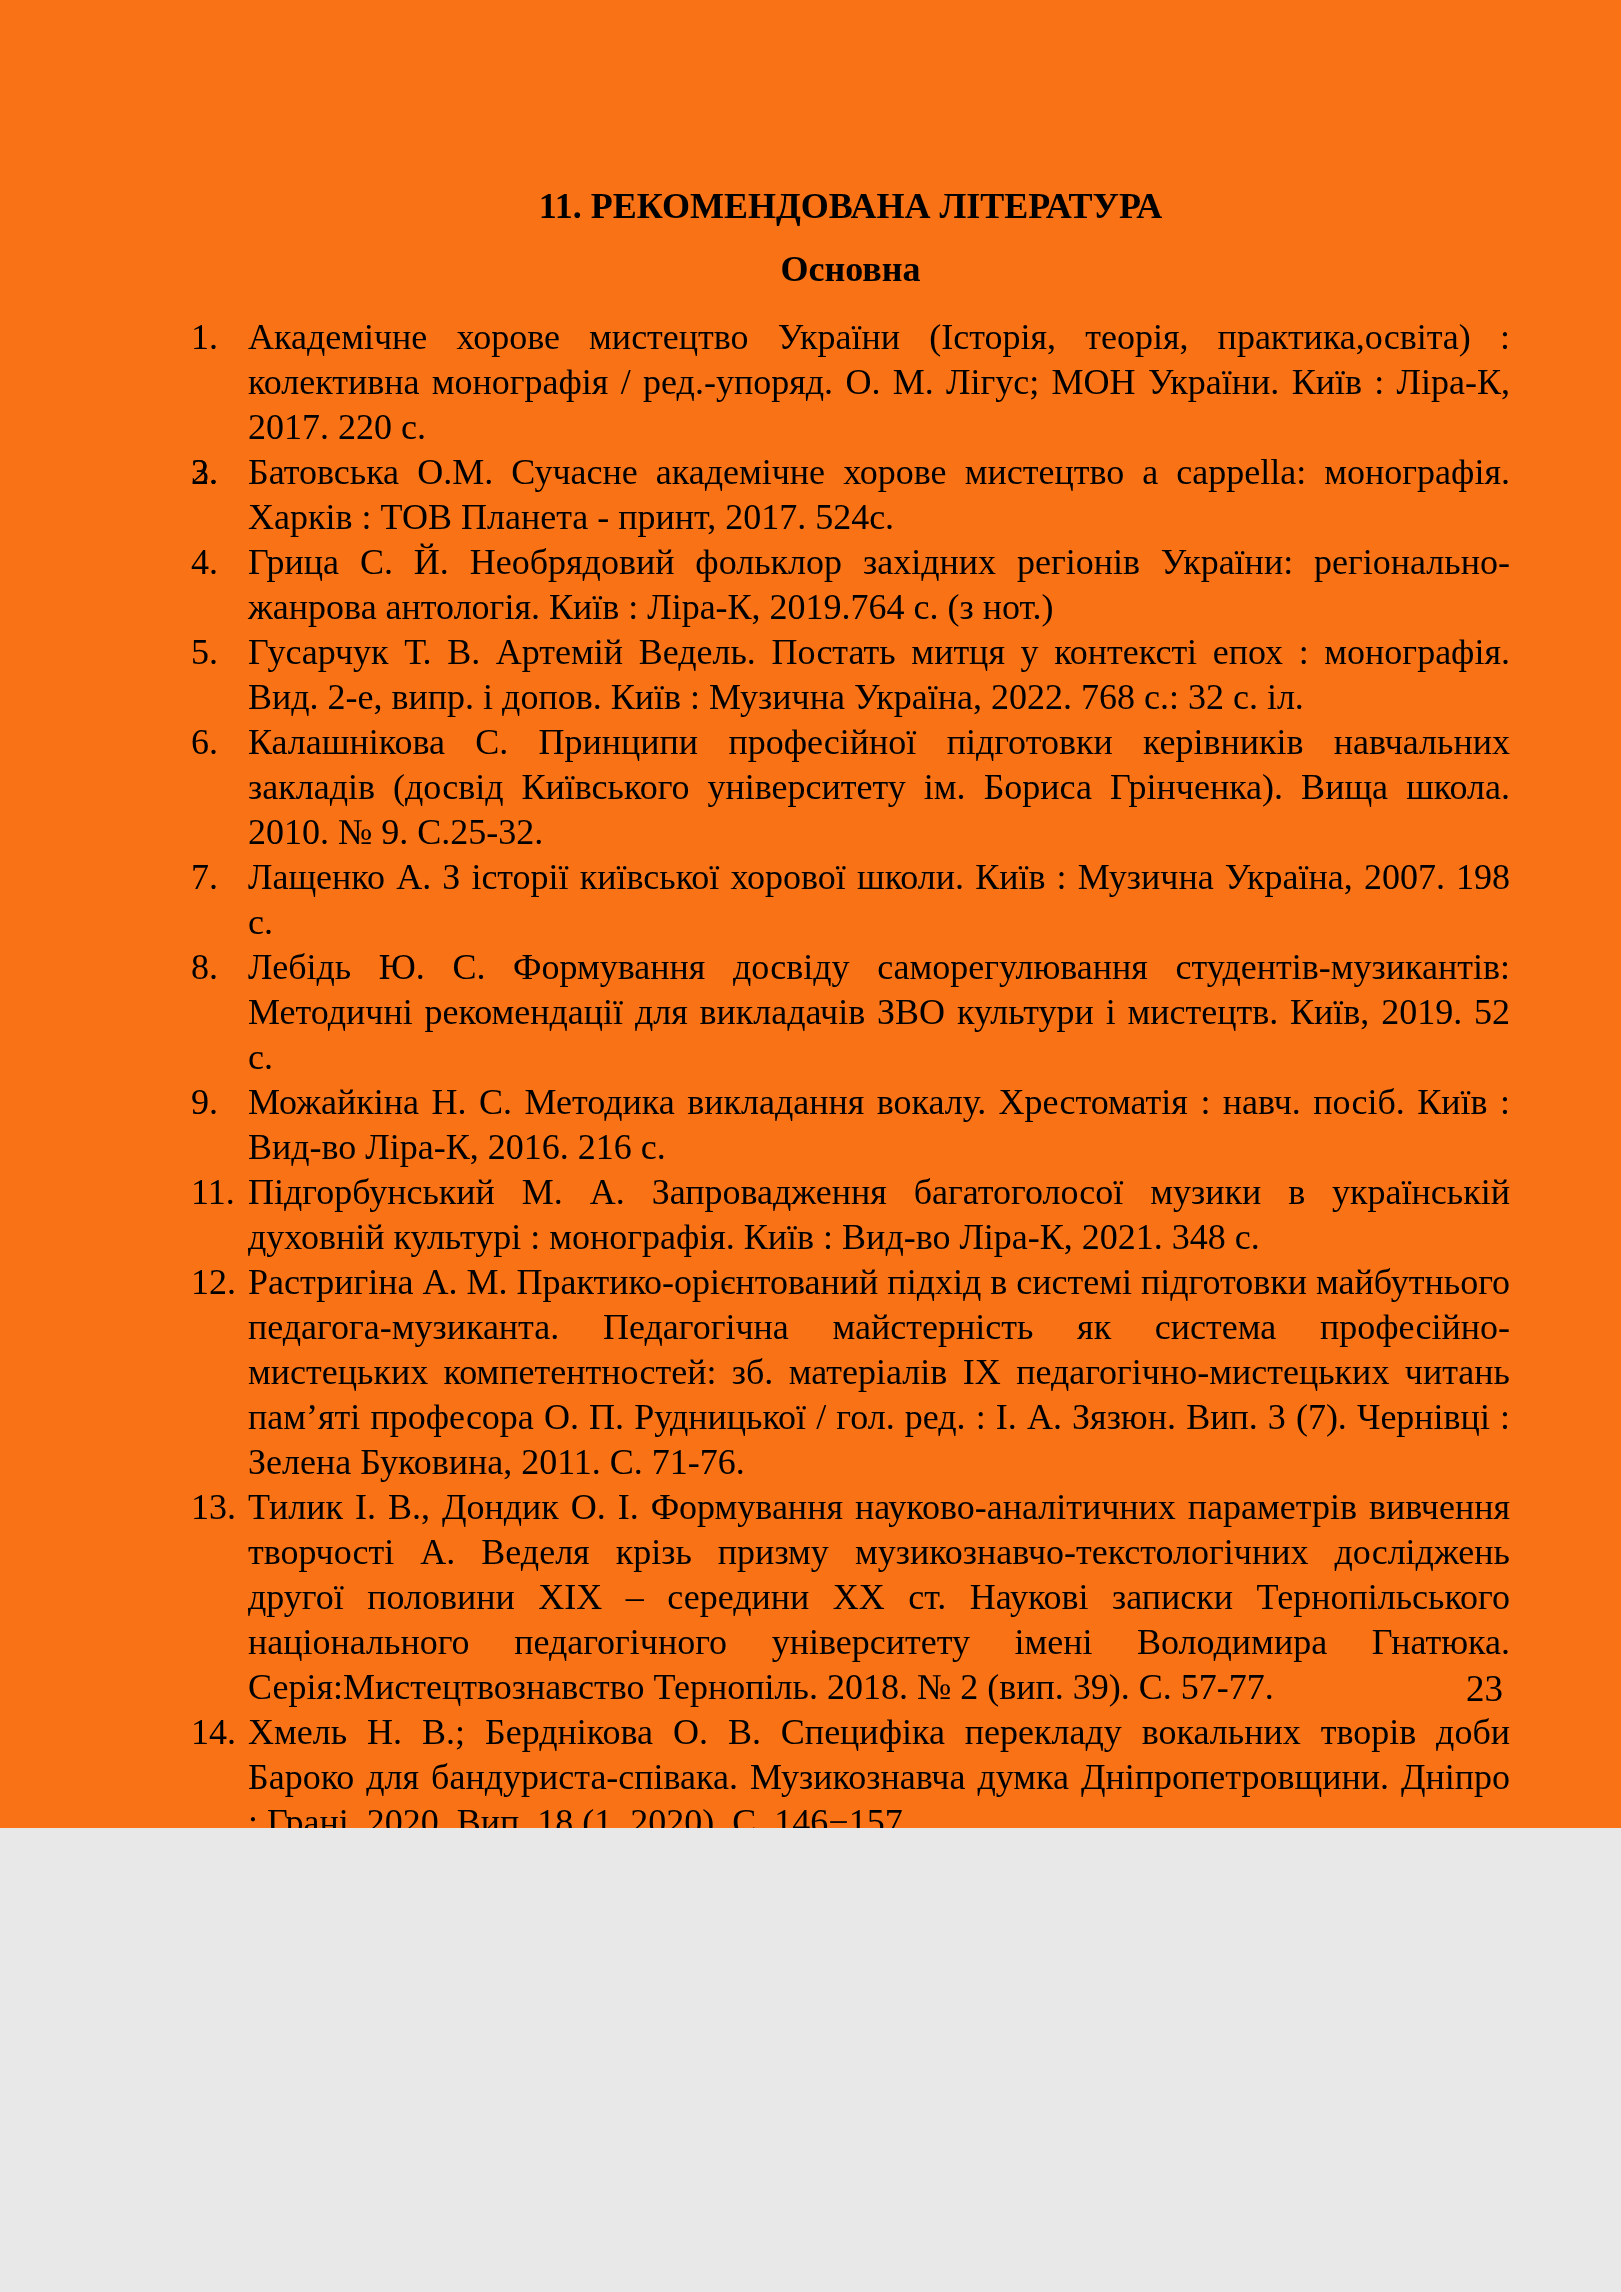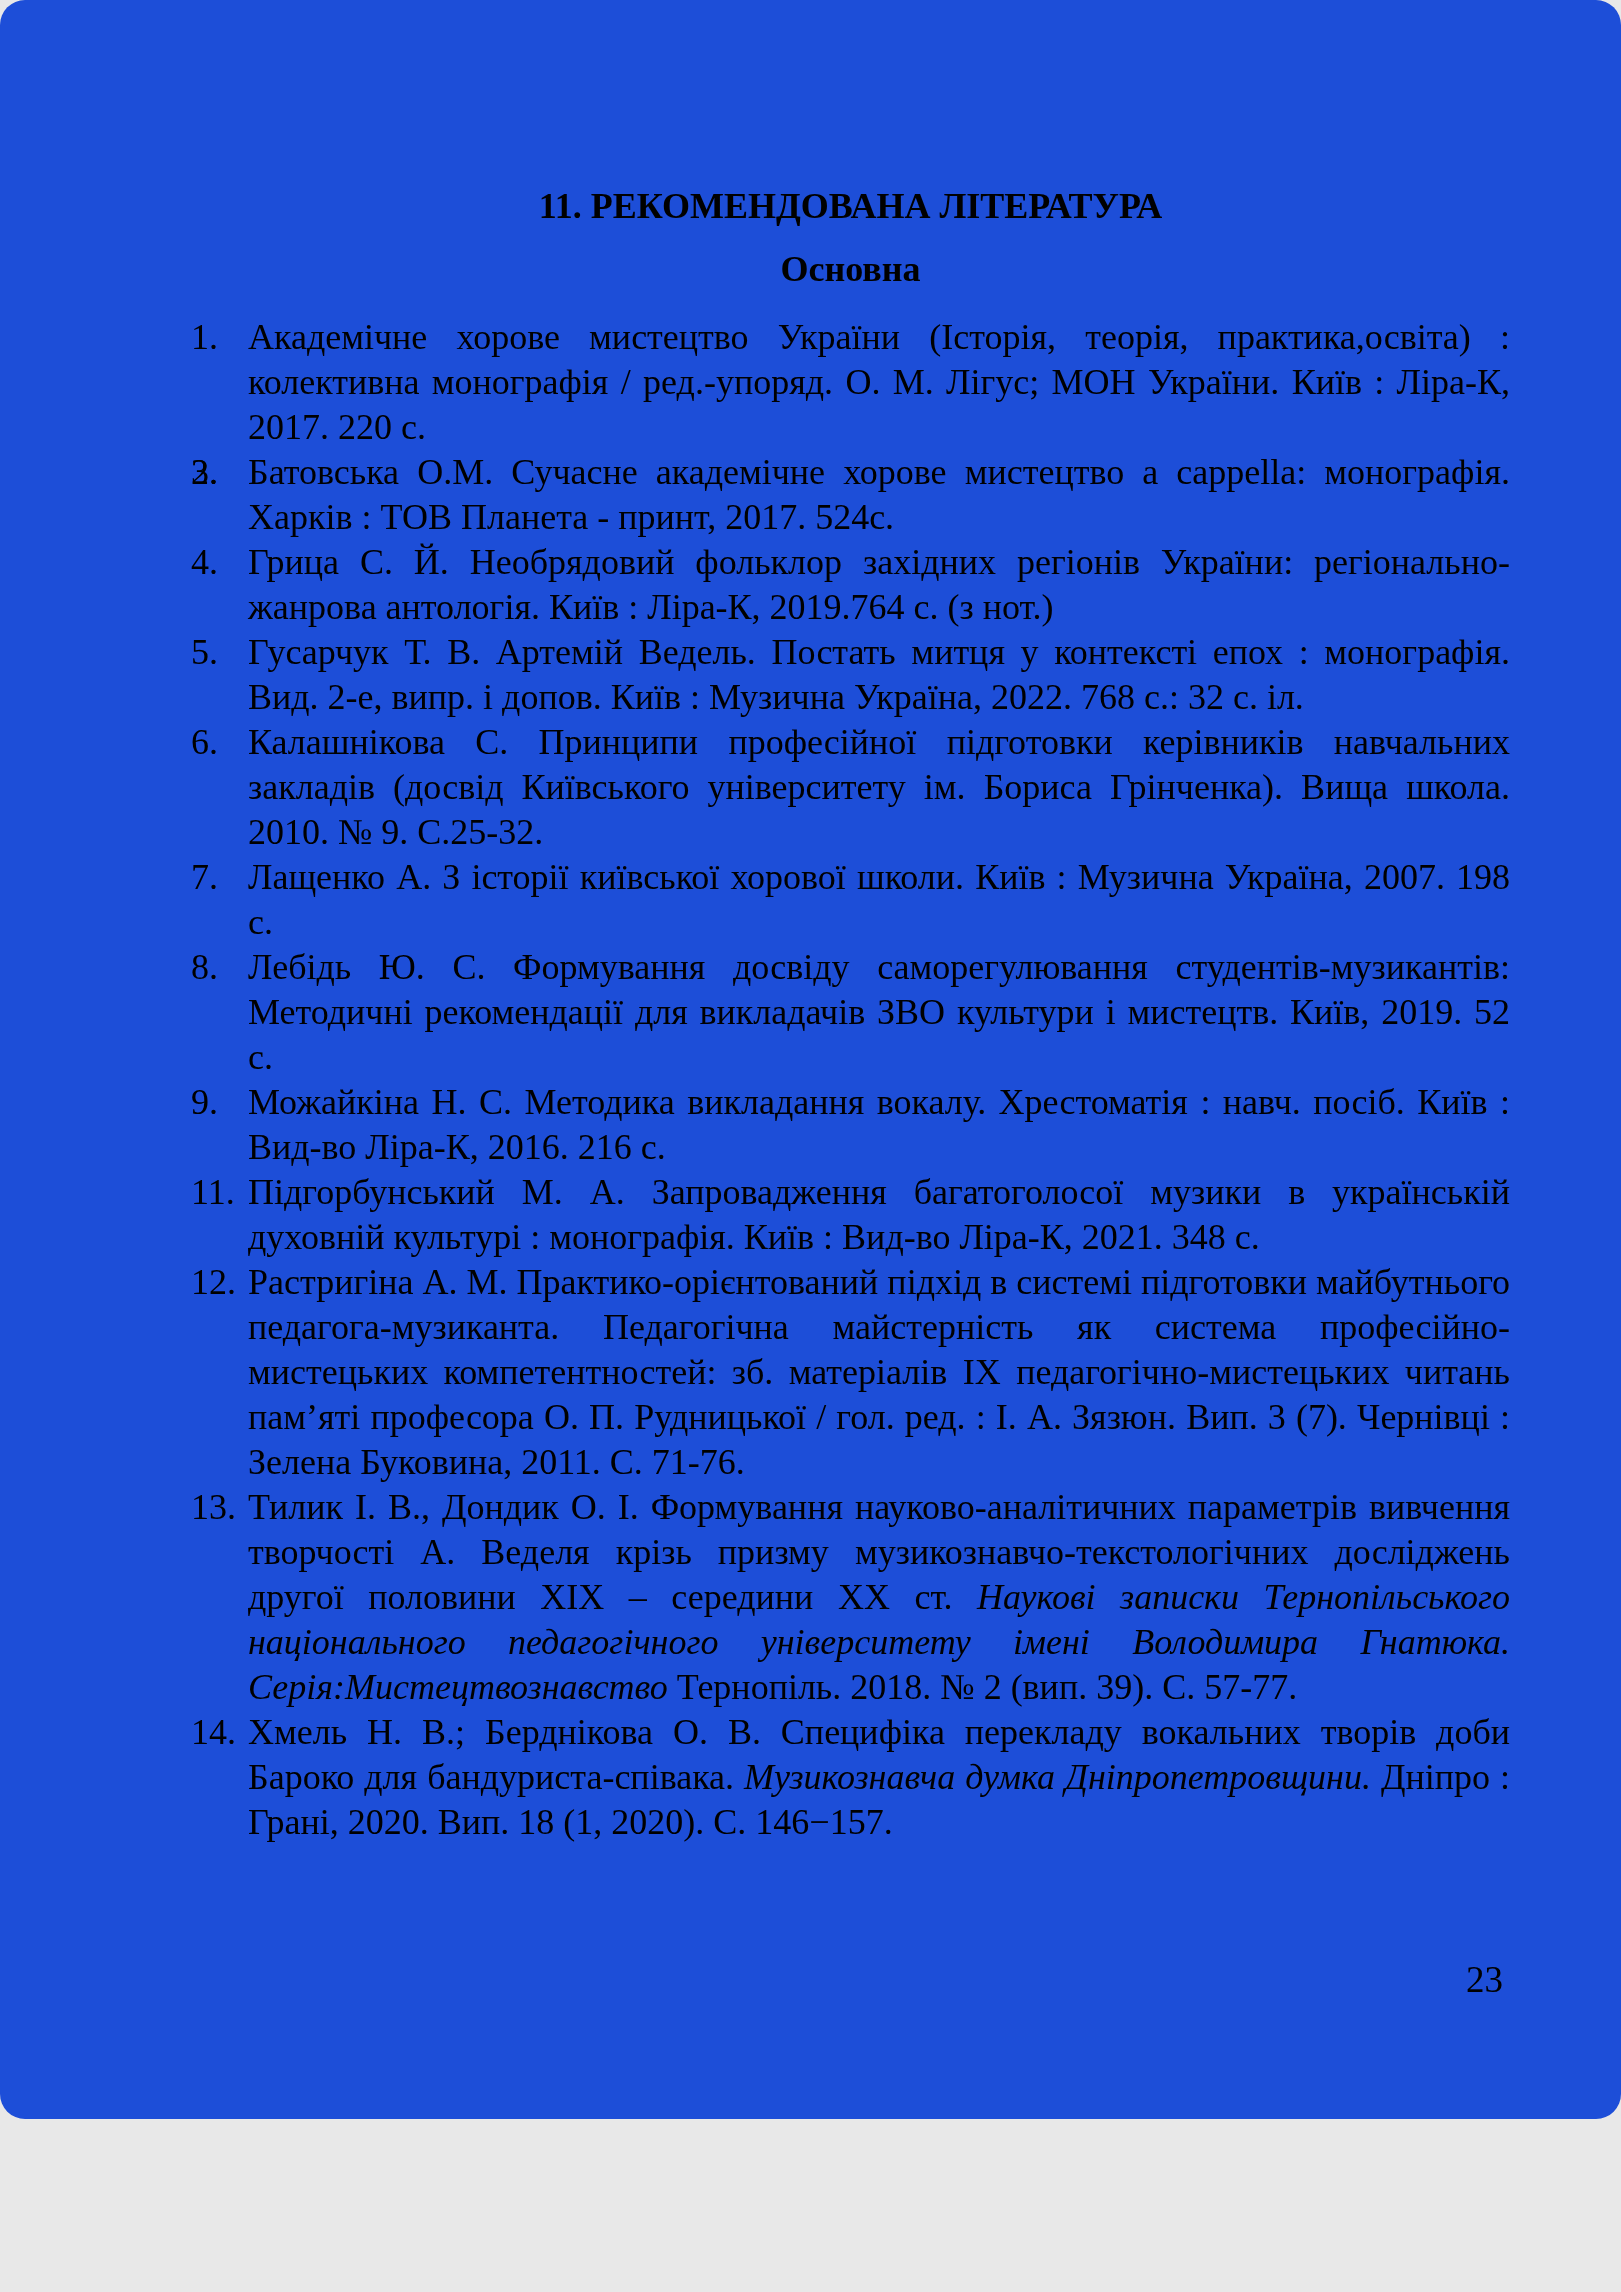--- a/index.html
+++ b/index.html
@@ -3,26 +3,25 @@
 <meta charset="utf-8">
 <style>
   html, body {
     margin: 0;
     padding: 0;
     background: #e8e8e8;
   }
   .page {
     position: relative;
     width: 1621px;
-    height: 2119px;
-    background: #1d4ed8;
+    height: 1828px;
+    background: #f97316;
     color: #000000;
     font-family: "Liberation Serif", "DejaVu Serif", serif;
     overflow: hidden;
-    border-radius: 25px;
   }
   .content {
     position: absolute;
     left: 191px;
     top: 184px;
     width: 1319px;
   }
   .doc-title {
     text-align: center;
     font-weight: bold;
@@ -46,21 +45,20 @@
     position: relative;
     padding-left: 57px;
     text-align: justify;
   }
   .entry .num {
     position: absolute;
     left: 0;
     top: 0;
   }
   .seg-italic {
-    font-style: italic;
   }
   .page-number {
     position: absolute;
     right: 118px;
     bottom: 121px;
     font-size: 37px;
     line-height: 37px;
   }
 </style>
 </head>

